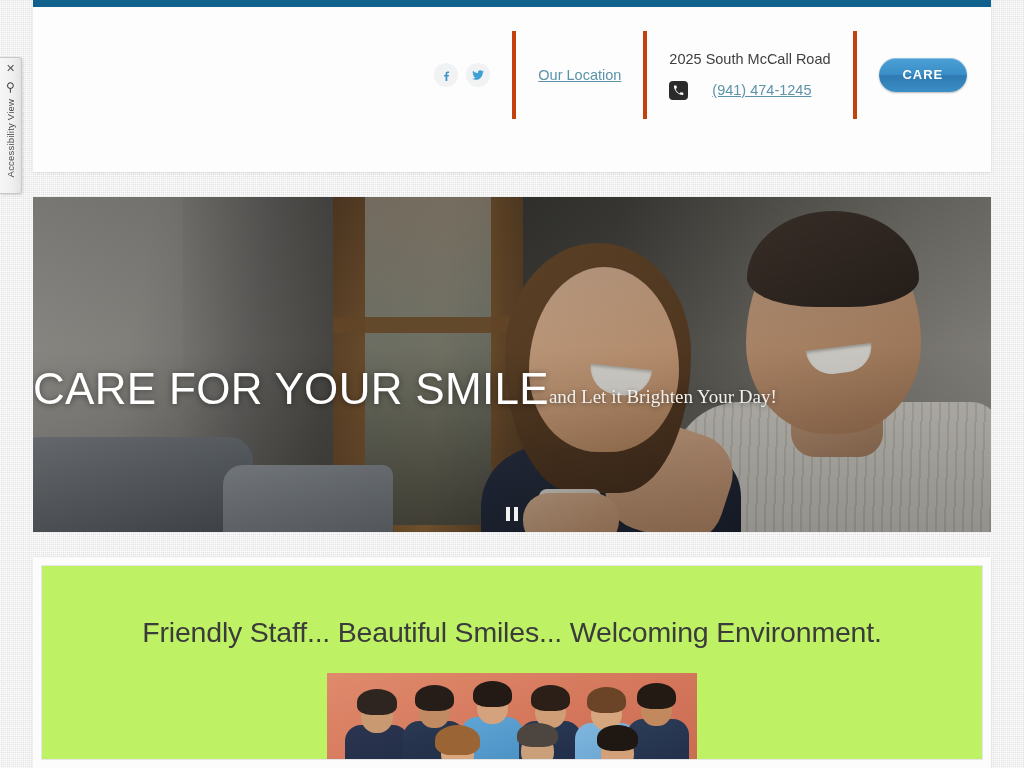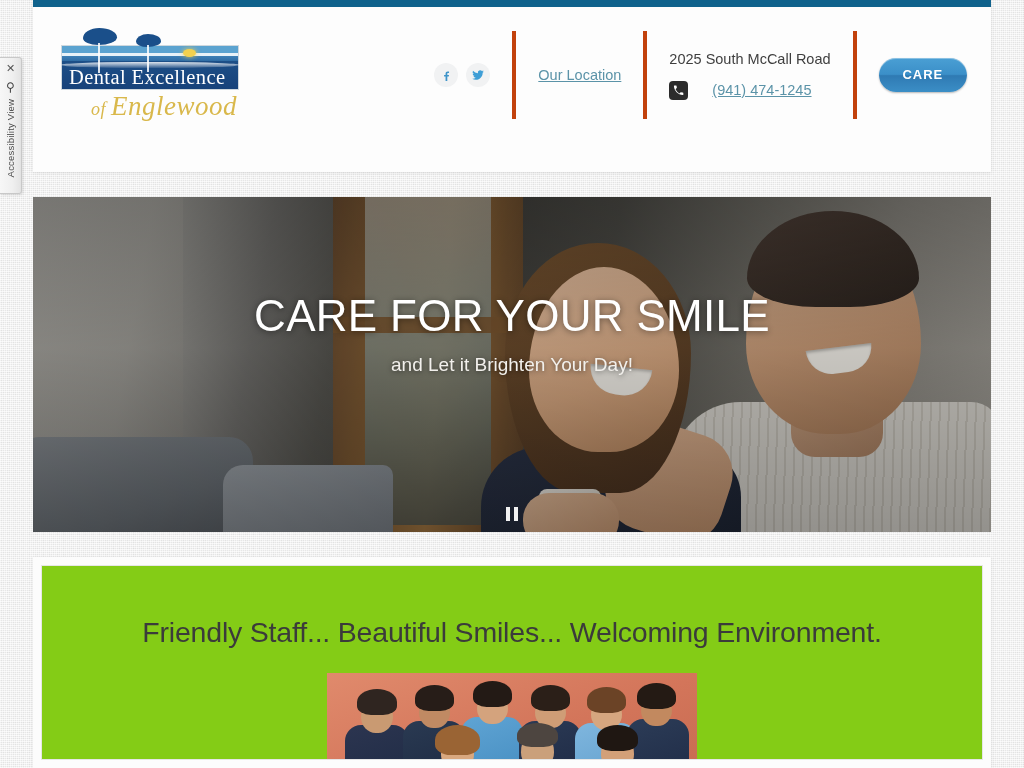--- a/index.html
+++ b/index.html
@@ -352,36 +352,36 @@
     width: 96px; height: 54px;
     background: linear-gradient(150deg, #e2bb9a 0%, #c79670 100%);
     border-radius: 26px;
   }
   .hero-dim {
     position: absolute; inset: 0;
     background: linear-gradient(to bottom, rgba(0,0,0,.30), rgba(0,0,0,.18) 45%, rgba(0,0,0,.32));
   }
   .hero-content {
     position: absolute; inset: 0;
-    display: flex; flex-direction: column;
+    display: flex; flex-direction: row;
     align-items: center;
-    padding-top: 96px;
+    padding-top: 49px;
     text-align: center;
   }
   .hero-title {
     font-size: 44px;
     color: #fff;
     font-weight: normal;
     letter-spacing: .3px;
     text-shadow: 0 1px 6px rgba(0,0,0,.45);
     line-height: 1.05;
   }
   .hero-sub {
     margin-top: 15px;
-    font-family: Liberation Sans, sans-serif;
+    font-family: Liberation Serif, serif;
     font-size: 19px;
     color: #f2f0ec;
     text-shadow: 0 1px 5px rgba(0,0,0,.5);
   }
   .hero-cta {
     margin-top: 25px;
     display: inline-block;
     padding: 13px 33px;
     border-radius: 26px;
     background: linear-gradient(to bottom, #52a9dd 0%, #3f94cd 48%, #2f7ab3 52%, #3e92cb 100%);
@@ -412,21 +412,21 @@
     position: absolute;
     left: 33px; top: 557px;
     width: 958px; height: 211px;
     background: #fcfcfc;
     box-shadow: 0 1px 4px rgba(0,0,0,.07);
     padding: 8px;
   }
   .content-inner {
     width: 100%; height: 100%;
     border: 1px solid #e6e6e6;
-    background: #84cc16;
+    background: #bef264;
     padding-top: 50px;
     text-align: center;
     overflow: hidden;
   }
   .section-title {
     font-size: 28.5px;
     color: #3b3b3b;
     font-weight: normal;
     letter-spacing: -.2px;
     white-space: nowrap;
@@ -454,37 +454,20 @@
 
 <div class="a11y-tab">
   <div class="a11y-close">✕</div>
   <div class="a11y-person">⚲</div>
   <div class="a11y-label">Accessibility View</div>
 </div>
 
 <div class="header-panel">
   <div class="header-inner">
 
-    <div class="logo">
-      <div class="logo-box">
-        <div class="logo-sky"></div>
-        <div class="logo-water"></div>
-        <div class="logo-sun"></div>
-        <div class="palm palm1" style="left:38px;top:0;">
-          <div class="crown"></div>
-            <div class="trunk"></div>
-        </div>
-        <div class="palm palm2" style="left:86px;top:6px;">
-          <div class="crown"></div>
-            <div class="trunk"></div>
-        </div>
-        <div class="logo-name">Dental Excellence</div>
-      </div>
-      <div class="logo-script"><span class="small">of </span><span>Englewood</span></div>
-    </div>
 
     <div class="header-right">
 
       <div class="hr-cell">
         <div class="social">
           <div class="soc">
             <svg width="13" height="13" viewBox="0 0 24 24" aria-hidden="true">
               <path fill="#3e94c9" d="M13.5 22v-8h2.7l.4-3.1h-3.1V8.9c0-.9.25-1.5 1.55-1.5h1.65V4.6c-.29-.04-1.27-.12-2.41-.12-2.39 0-4.03 1.46-4.03 4.14v2.28H7.5V14h2.76v8h3.24z"></path>
             </svg>
           </div>

